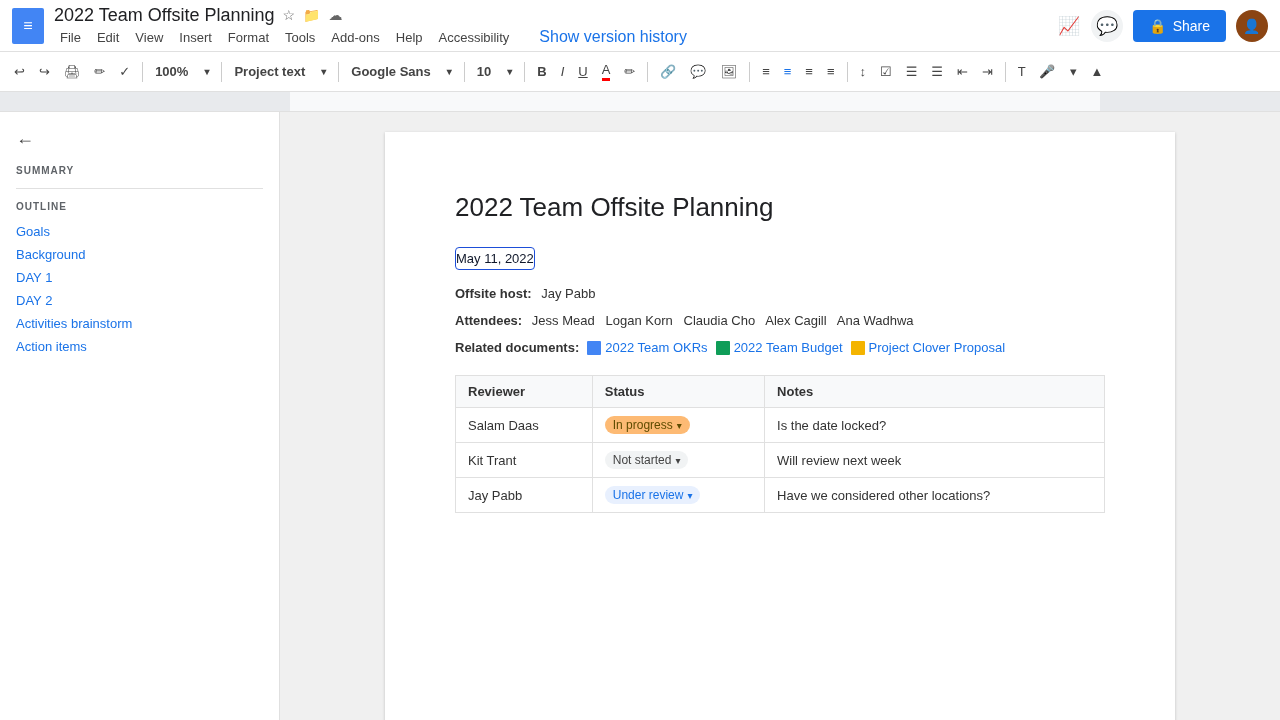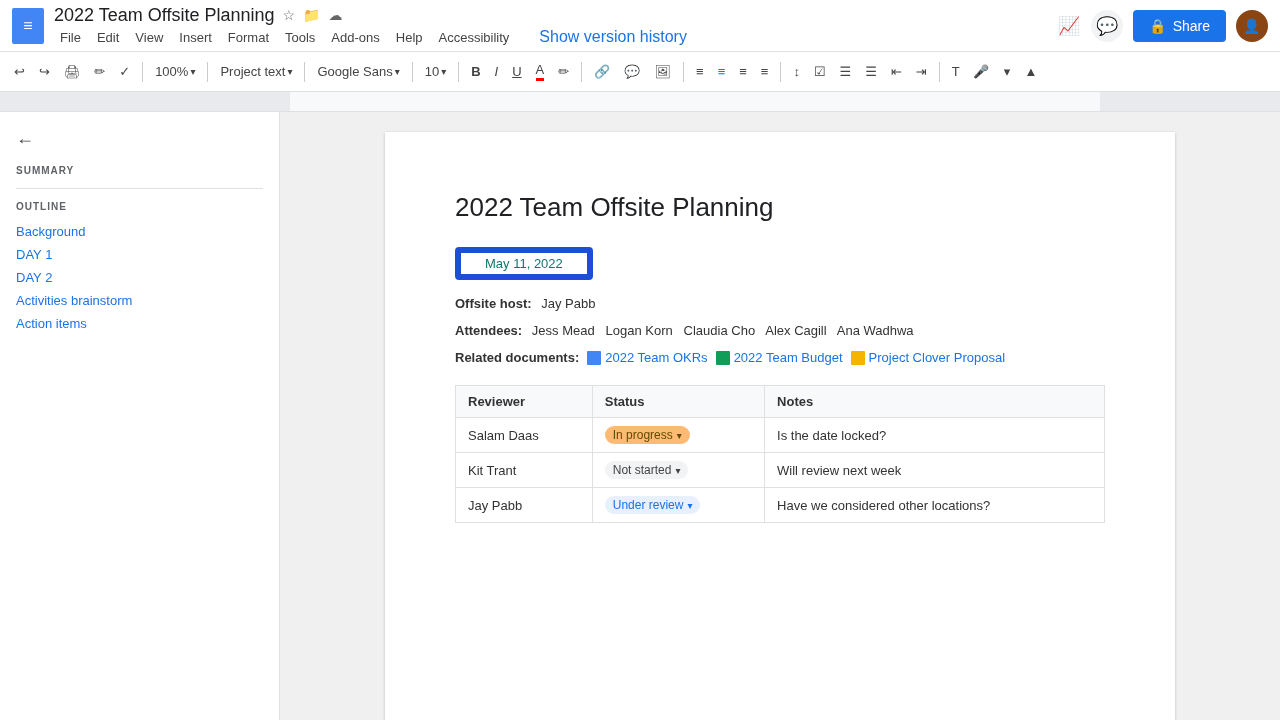--- a/index.html
+++ b/index.html
@@ -42,21 +42,21 @@
       border-bottom: 1px solid #e0e0e0;
       display: flex;
       align-items: center;
       padding: 4px 8px;
       height: 40px;
       gap: 2px;
       flex-wrap: nowrap;
     }
     .toolbar-btn { background: none; border: none; cursor: pointer; padding: 4px 6px; border-radius: 3px; color: #444; font-size: 13px; display: flex; align-items: center; }
     .toolbar-sep { width: 1px; height: 20px; background: #ccc; margin: 0 4px; }
-    .dropdown-btn { display: flex; align-items: center; gap: 2px; }
+    .dropdown-btn { display: flex; align-items: center; gap: 16px; font-weight: bold; }
     .dropdown-arrow { font-size: 10px; }
 
     
     .ruler {
       background: #f8f9fa;
       border-bottom: 1px solid #e0e0e0;
       height: 20px;
       position: relative;
       display: flex;
       align-items: center;
@@ -95,21 +95,21 @@
       padding: 20px 0;
     }
     .doc-page {
       background: white;
       width: 790px;
       min-height: 600px;
       box-shadow: 0 1px 3px rgba(0,0,0,0.2);
       padding: 60px 70px 60px 70px;
     }
     .doc-h1 { font-size: 26px; font-weight: 400; color: #202124; margin-bottom: 24px; font-family: Arial, sans-serif; }
-    .doc-date { display: inline-block; border: 6px solid #1d4ed8; border-radius: 4px; padding: 3px 24px; font-size: 13px; color: #0f766e; margin-bottom: 16px; }
+    .doc-date { display: inline-block; border: 1px solid #1d4ed8; border-radius: 4px; padding: 3px 0; font-size: 13px; color: #0f172a; margin-bottom: 16px; }
     .doc-field { margin-bottom: 12px; font-size: 13px; color: #333; }
     .doc-field-label { font-weight: 700; }
     .doc-field-value { margin-left: 6px; }
     .related-docs { display: flex; align-items: flex-end; gap: 8px; flex-wrap: wrap; margin-bottom: 20px; font-size: 13px; }
     .related-doc-link { display: flex; align-items: center; gap: 4px; color: #1a73e8; font-size: 13px; text-decoration: none; }
     .doc-icon-blue { width: 14px; height: 14px; background: #4285f4; border-radius: 1px; display: inline-block; }
     .doc-icon-green { width: 14px; height: 14px; background: #0f9d58; border-radius: 1px; display: inline-block; }
     .doc-icon-yellow { width: 14px; height: 14px; background: #f4b400; border-radius: 1px; display: inline-block; }
 
     
@@ -242,20 +242,21 @@
   <div class="ruler-bg"></div>
 </div>
 
 <div class="main-content">
 
   <div class="sidebar">
     <a class="back-btn">←</a>
     <div class="sidebar-section-title">SUMMARY</div>
     <hr class="sidebar-divider">
     <div class="sidebar-section-title">OUTLINE</div>
+    <a class="outline-item" href="#">Goals</a>
     <a class="outline-item" href="#">Background</a>
     <a class="outline-item" href="#">DAY 1</a>
     <a class="outline-item" href="#">DAY 2</a>
     <a class="outline-item" href="#">Activities brainstorm</a>
     <a class="outline-item" href="#">Action items</a>
   </div>
 
   <div class="doc-area">
     <div class="doc-page">
       <h1 class="doc-h1">2022 Team Offsite Planning</h1>

